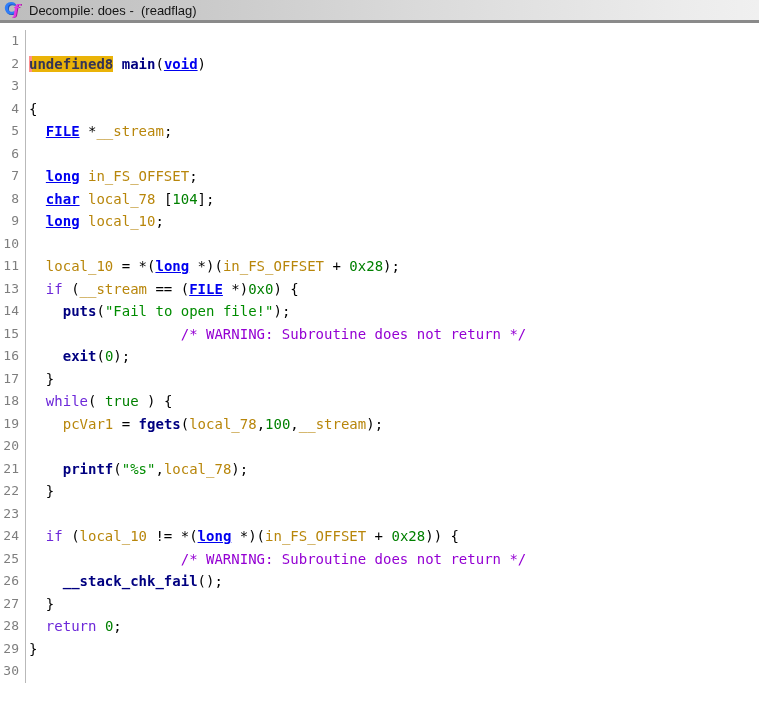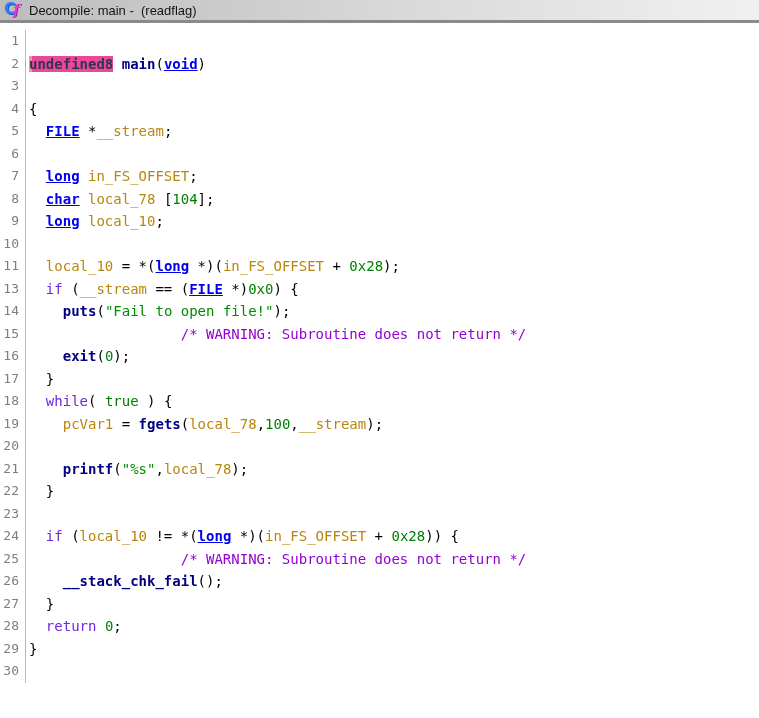--- a/index.html
+++ b/index.html
@@ -43,32 +43,32 @@
   
   .p{ color:#000000; }
   .k{ color:#6d28d9; font-weight:normal; }
   .t{ color:#0000f0; font-weight:bold;text-decoration:underline; }
   .f{ color:#000080; font-weight:bold; }
   .v{ color:#b8860b;text-align:center; }
   .n{ color:#008000; }
   .s{ color:#008c00; }
   .c{ color:#9400d3; }
   .u{ color:#333355; font-weight:bold; }
-  .hl{ background:#ec4899; }
+  .hl{ background:#eab308; }
   .cur{ box-shadow:inset 3px 0 0 #ff8f8f; }
 </style>
 </head>
 <body>
 
 <div class="titlebar">
   <span class="app-icon">
     <span class="c">C</span>
     <span class="f">f</span>
   </span>
-  <span class="title-text">Decompile: main -  (readflag)</span>
+  <span class="title-text">Decompile: does -  (readflag)</span>
 </div>
 
 <div class="code-panel">
     <div class="row">
       <span class="gutter">1</span>
       <span class="src"></span>
     </div>
     <div class="row">
       <span class="gutter">2</span>
       <span class="src"><span class="u hl cur">undefined8</span><span class="p"> </span><span class="f">main</span><span class="p">(</span><span class="t">void</span><span class="p">)</span></span>

